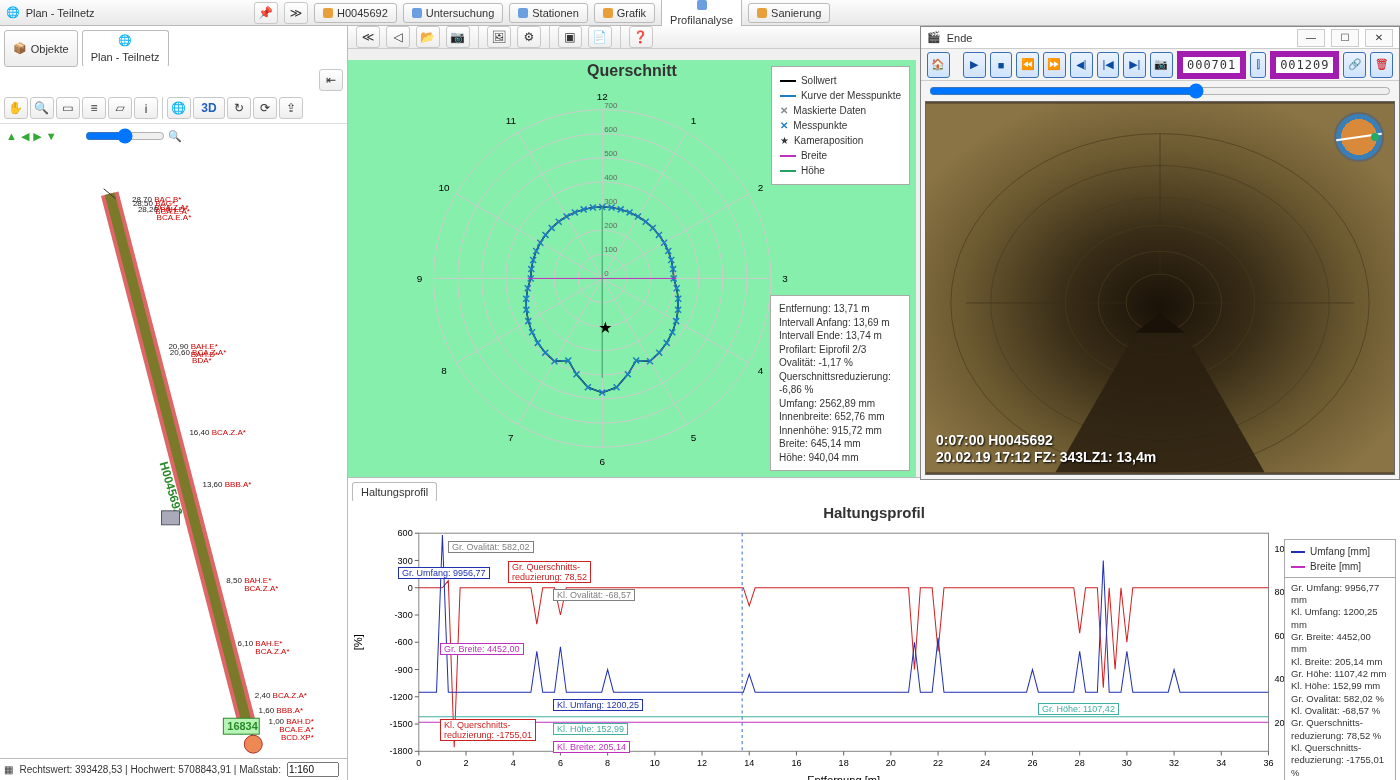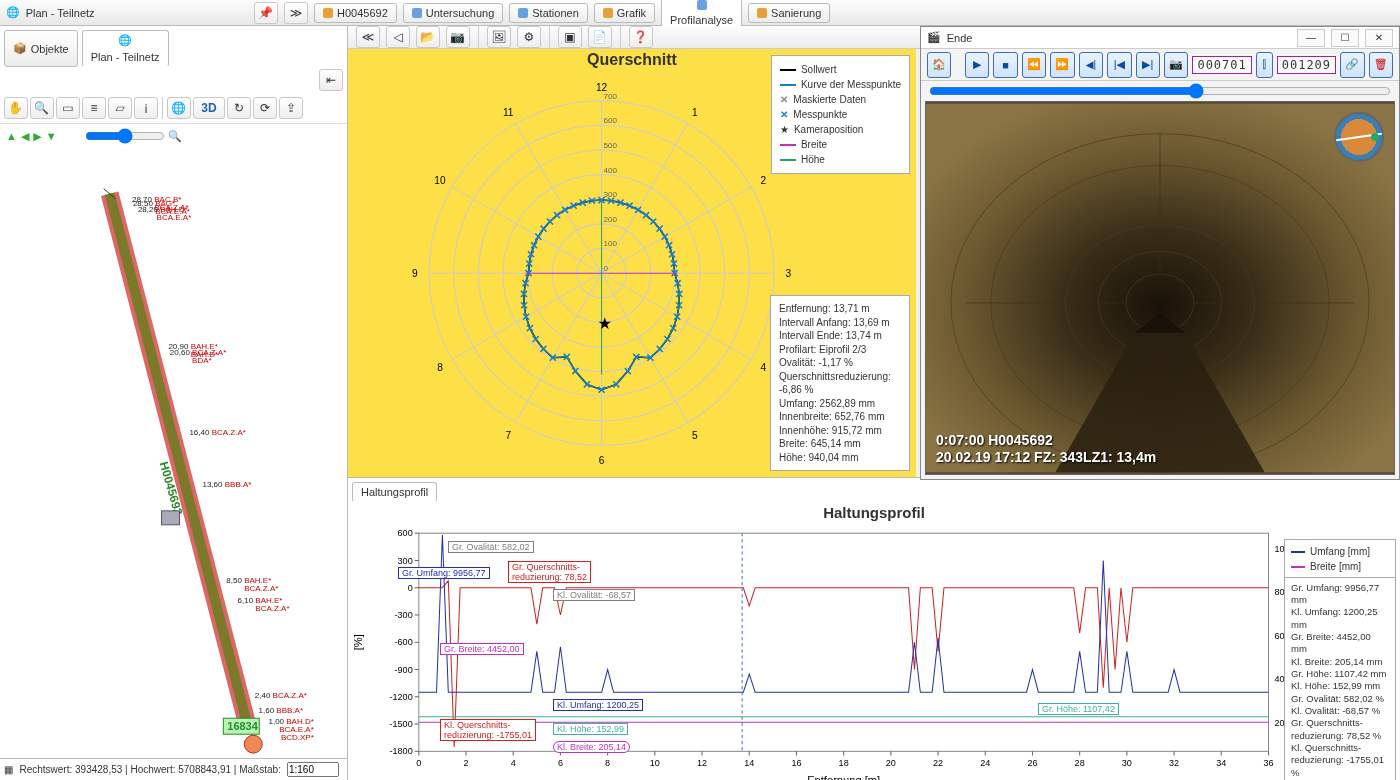--- a/index.html
+++ b/index.html
@@ -13,36 +13,36 @@
 .main { display: flex; height: 754px; }
 .sidebar { width: 348px; border-right: 1px solid #bbb; background: #fff; display: flex; flex-direction: column; }
 .sidebartabs { display: flex; padding: 4px 4px 0 4px; gap: 4px; }
 .sidebartoolbar { display: flex; gap: 2px; padding: 4px; border-bottom: 1px solid #ddd; flex-wrap: wrap; align-items: center; }
 .mapcanvas { flex: 1; position: relative; background: #fff; overflow: hidden; }
 .statusbar { height: 22px; border-top: 1px solid #bbb; display: flex; align-items: center; padding: 0 4px; font-size: 10px; gap: 6px; }
 .statusbar input { width: 52px; font-size: 10px; }
 .content { flex: 1; display: flex; flex-direction: column; position: relative; }
 .maintoolbar { height: 30px; border-bottom: 1px solid #ccc; display: flex; align-items: center; gap: 6px; padding: 0 8px; background: linear-gradient(#fdfdfd,#ececec); }
 .chartarea { height: 428px; display: flex; }
-.polarwrap { flex: 1; position: relative; background: #fde047; }
+.polarwrap { flex: 1; position: relative; background: #86efac; margin-top: 11px; }
 .legendbox { position: absolute; right: 6px; top: 6px; border: 1px solid #aaa; background: #fff; padding: 6px 8px; font-size: 10px; line-height: 1.5; }
 .legline { display: flex; align-items: center; gap: 5px; }
 .infobox { position: absolute; right: 6px; bottom: 6px; border: 1px solid #aaa; background: #fff; padding: 6px 8px; font-size: 10px; line-height: 1.35; width: 140px; }
 .charttitle { position: absolute; left: 0; right: 0; top: 2px; text-align: center; font-size: 16px; font-weight: 600; }
 .bottompanel { flex: 1; border-top: 1px solid #bbb; background: #fff; position: relative; display: flex; flex-direction: column; }
 .bottomtabs { padding: 4px 4px 0 4px; }
 .profilechart { flex: 1; position: relative; }
 .profiletitle { text-align: center; font-size: 15px; font-weight: 600; padding: 2px 0; }
 .filmwindow { position: absolute; right: 0; top: 0; width: 480px; height: 454px; border: 1px solid #888; background: #f4f4f4; display: flex; flex-direction: column; }
 .filmheader { height: 22px; background: #fff; border-bottom: 1px solid #ccc; display: flex; align-items: center; padding: 0 6px; gap: 6px; font-size: 11px; }
 .filmheader .spacer { flex: 1; }
 .filmheader .winbtn { width: 28px; height: 18px; border: 1px solid #ccc; background: #fafafa; text-align: center; font-size: 10px; line-height: 16px; cursor: pointer; }
 .filmtoolbar { height: 32px; display: flex; align-items: center; gap: 4px; padding: 0 6px; border-bottom: 1px solid #ccc; }
 .playerbtn { width: 26px; height: 26px; border: 1px solid #3a6fb7; background: linear-gradient(#eaf3ff,#cfe3fb); border-radius: 3px; display: flex; align-items: center; justify-content: center; cursor: pointer; color: #0b4aa2; }
-.counter { font-family: monospace; background: #fff; border: 1px solid #a21caf; padding: 1px 4px; font-size: 12px; letter-spacing: 1px; }
+.counter { font-family: monospace; background: #fff; border: 6px solid #a21caf; padding: 1px 4px; font-size: 12px; letter-spacing: 1px; }
 .filmslider { height: 20px; padding: 2px 8px; }
 .filmslider input { width: 100%; }
 .filmvideo { flex: 1; background: #5a4a2f; position: relative; margin: 0 4px 4px 4px; border: 1px solid #666; overflow: hidden; }
 .overlaytext { position: absolute; left: 10px; bottom: 8px; color: #fff; font-weight: bold; text-shadow: 1px 1px 2px #000; font-size: 14px; line-height: 1.2; font-family: Arial; }
 .profilelegend { position: absolute; right: 4px; top: 16px; border: 1px solid #aaa; padding: 4px 6px; font-size: 10px; background: #fff; line-height: 1.5; width: 112px; }
 .profileinfo { position: absolute; right: 4px; bottom: 4px; border: 1px solid #aaa; padding: 4px 6px; font-size: 9.5px; background: #fff; line-height: 1.3; width: 112px; }
 .sideslider { width: 80px; }
 .sep { width:1px; height:22px; background:#ccc; margin:0 2px; }
 .compass { position:absolute; top:10px; right:10px; width:50px; height:50px; border:2px solid #666; border-radius:50%; background:radial-gradient(circle,#d88a3a 55%,#3a7fb5 55%);}
 .tunnel-svg { width:100%; height:100%; }
@@ -144,21 +144,21 @@
       </svg>
       <div id="map-annots">
           <div class="map-annot" style="left: 132px; top: 48.2533px;"><span class="dist">28,70</span> <span class="code-red">BAC.B*</span><br><span style="visibility:hidden">28,70</span> <span class="code-red">BCA.Z.A*</span></div>
           <div class="map-annot" style="left: 132.934px; top: 52.0195px;"><span class="dist">28,50</span> <span class="code-red">BAG*</span><br><span style="visibility:hidden">28,50</span> <span class="code-red">BCA.E.A*</span></div>
           <div class="map-annot" style="left: 134.334px; top: 57.6688px; text-align: center;"><span class="dist">28,20</span> <span class="code-red">BAH.D*</span><br><span style="visibility:hidden">28,20</span> <span class="code-red">BCA.E.A*</span></div>
           <div class="map-annot" style="left: 168.418px; top: 195.134px;"><span class="dist">20,90</span> <span class="code-red">BAH.E*</span><br><span style="visibility:hidden">20,90</span> <span class="code-red">BAH.D*</span></div>
           <div class="map-annot" style="left: 169.819px; top: 200.784px;"><span class="dist">20,60</span> <span class="code-red">BCA.Z.A*</span><br><span style="visibility:hidden">20,60</span> <span class="code-red">BDA*</span></div>
           <div class="map-annot" style="left: 189.429px; top: 281px;"><span class="dist">16,40</span> <span class="code-red">BCA.Z.A*</span></div>
           <div class="map-annot" style="left: 202.502px; top: 332.6px;"><span class="dist">13,60</span> <span class="code-red">BBB.A*</span></div>
           <div class="map-annot" style="left: 226.314px; top: 428.637px;"><span class="dist">8,50</span> <span class="code-red">BAH.E*</span><br><span style="visibility:hidden">8,50</span> <span class="code-red">BCA.Z.A*</span></div>
-          <div class="map-annot" style="left: 237.519px; top: 449px;"><span class="dist">6,10</span> <span class="code-red">BAH.E*</span><br><span style="visibility:hidden">6,10</span> <span class="code-red">BCA.Z.A*</span></div>
+          <div class="map-annot" style="left: 237.519px; top: 492px;"><span class="dist">6,10</span> <span class="code-red">BAH.E*</span><br><span style="visibility:hidden">6,10</span> <span class="code-red">BCA.Z.A*</span></div>
           <div class="map-annot" style="left: 254.794px; top: 543.506px;"><span class="dist">2,40</span> <span class="code-red">BCA.Z.A*</span></div>
           <div class="map-annot" style="left: 258.53px; top: 558.571px;"><span class="dist">1,60</span> <span class="code-red">BBB.A*</span></div>
           <div class="map-annot" style="left: 261.331px; top: 569.869px; text-align: right;"><span class="dist">1,00</span> <span class="code-red">BAH.D*</span><br><span style="visibility:hidden">1,00</span> <span class="code-red">BCA.E.A*</span><br><span style="visibility:hidden">1,00</span> <span class="code-red">BCD.XP*</span></div>
         </div>
     </div>
     <div class="statusbar">
       <span>▦</span>
       <span>Rechtswert: 393428,53 | Hochwert: 5708843,91 | Maßstab:</span>
       <input type="text" value="1:160" style="">
     </div>
@@ -401,21 +401,21 @@
           </svg>
         <div id="callouts">
             <div class="labelbox" style="border-color: rgb(128, 128, 128); color: rgb(128, 128, 128); left: 100px; top: 18px;">Gr. Ovalität: 582,02</div>
             <div class="labelbox" style="border-color: rgb(32, 48, 176); color: rgb(32, 48, 176); left: 50px; top: 44px;">Gr. Umfang: 9956,77</div>
             <div class="labelbox" style="border-color: rgb(208, 32, 32); color: rgb(208, 32, 32); left: 160px; top: 38px;">Gr. Querschnitts-<br>reduzierung: 78,52</div>
             <div class="labelbox" style="border-color: rgb(128, 128, 128); color: rgb(128, 128, 128); left: 205px; top: 66px;">Kl. Ovalität: -68,57</div>
             <div class="labelbox" style="border-color: rgb(192, 48, 192); color: rgb(192, 48, 192); left: 92px; top: 120px;">Gr. Breite: 4452,00</div>
             <div class="labelbox" style="border-color: rgb(32, 48, 176); color: rgb(32, 48, 176); left: 205px; top: 176px;">Kl. Umfang: 1200,25</div>
             <div class="labelbox" style="border-color: rgb(208, 32, 32); color: rgb(208, 32, 32); left: 92px; top: 196px;">Kl. Querschnitts-<br>reduzierung: -1755,01</div>
             <div class="labelbox" style="border-color: rgb(64, 176, 160); color: rgb(64, 176, 160); left: 205px; top: 200px;">Kl. Höhe: 152,99</div>
-            <div class="labelbox" style="border-color: rgb(192, 48, 192); color: rgb(192, 48, 192); left: 205px; top: 218px; border-radius: 6px;">Kl. Breite: 205,14</div>
+            <div class="labelbox" style="border-color: rgb(192, 48, 192); color: rgb(192, 48, 192); left: 205px; top: 218px;">Kl. Breite: 205,14</div>
             <div class="labelbox" style="border-color: rgb(64, 176, 160); color: rgb(64, 176, 160); left: 690px; top: 180px;">Gr. Höhe: 1107,42</div>
           </div>
         <div class="profilelegend" id="proflegend">
             <div class="legline">
               <span style="width:14px;height:2px;background:#2030b0;display:inline-block"></span>
               <span>Umfang [mm]</span>
             </div>
             <div class="legline">
               <span style="width:14px;height:2px;background:#c030c0;display:inline-block"></span>
               <span>Breite [mm]</span>

